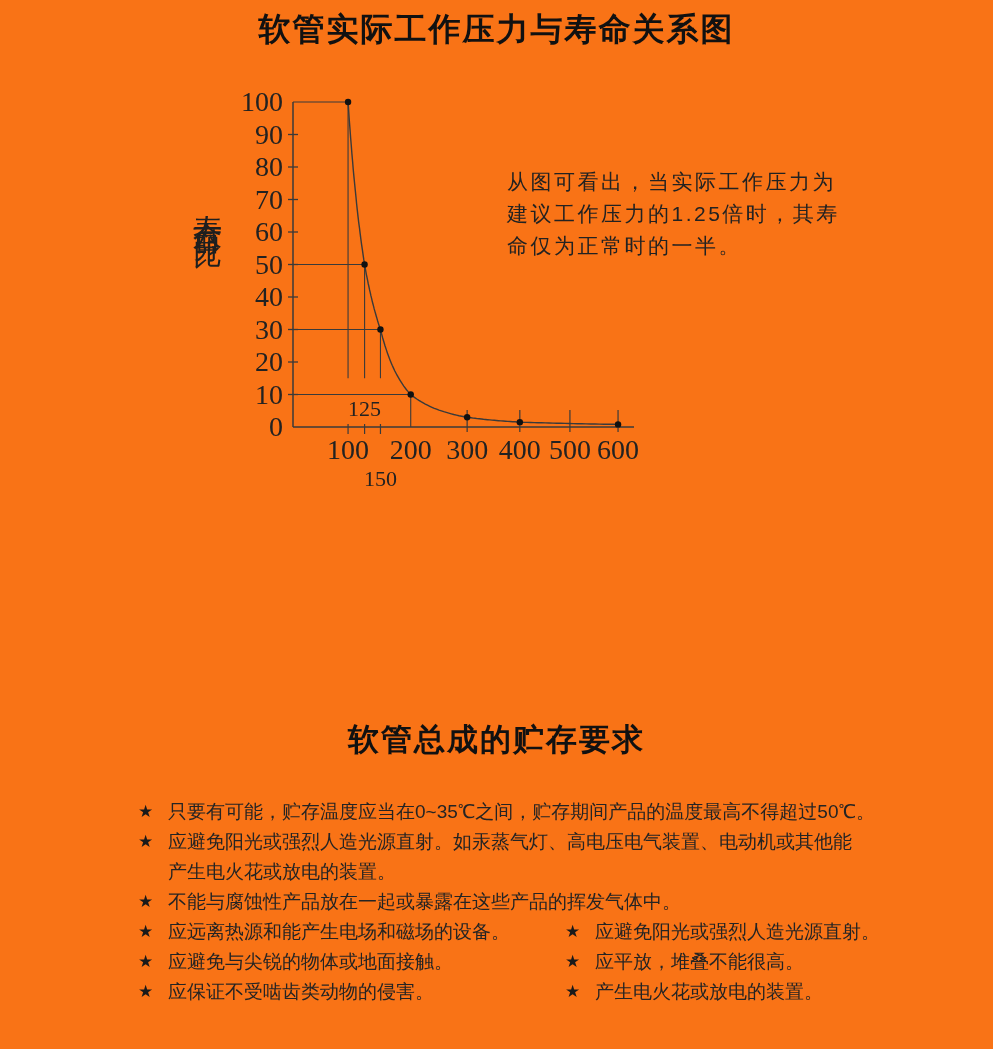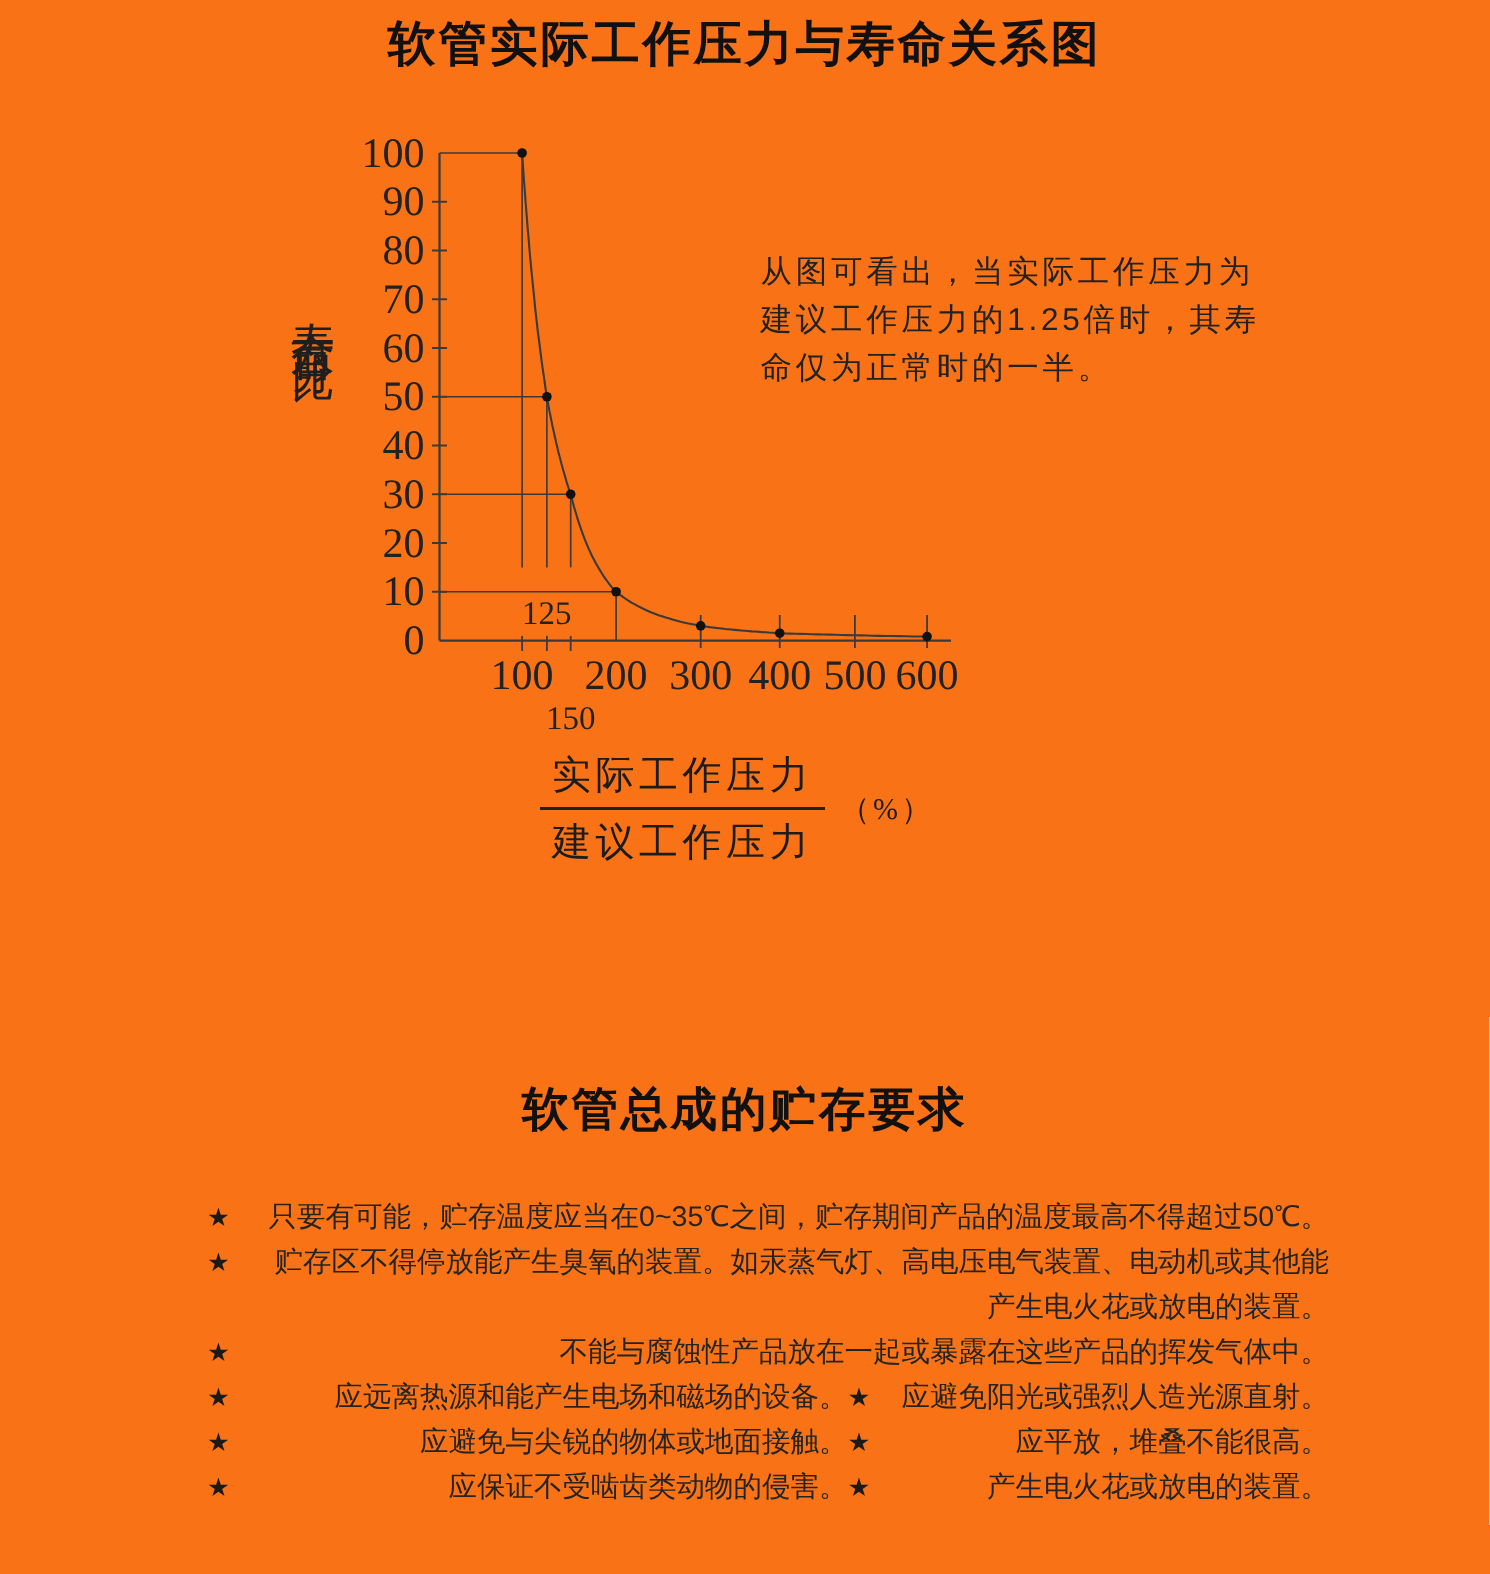--- a/index.html
+++ b/index.html
@@ -33,21 +33,21 @@
   .section-title{
     position:absolute;top:719px;left:0;width:100%;text-align:center;
     font-size:31px;font-weight:700;color:#111;letter-spacing:2px;font-family:Liberation Serif, serif;
   }
   .storage-list{
     position:absolute;left:138px;top:797px;width:748px;
     font-size:19px;line-height:30px;color:#242424;
   }
   .s-row{display:flex;}
   .star{width:30px;flex:none;font-size:17px;color:#1a1a1a;}
-  .s-text{flex:1;white-space:pre-line;text-align:right;}
+  .s-text{flex:1;white-space:pre-line;}
   .pair-row{display:flex;}
   .pair-cell{display:flex;}
   .pair-left{width:427px;flex:none;}
   .pair-right{flex:1;}
 </style>
 </head>
 <body>
 
 <div class="page">
 
@@ -108,38 +108,31 @@
       <text x="364.58402414581315" y="416" text-anchor="middle" font-size="22" fill="#222222" font-family="&quot;Liberation Serif&quot;, serif">125</text>
       <text x="380.45735002697637" y="486" text-anchor="middle" font-size="22" fill="#222222" font-family="&quot;Liberation Serif&quot;, serif">150</text>
     </svg>
 
   <div class="y-axis-title">寿命百分比</div>
 
   <div class="annotation">从图可看出，当实际工作压力为
 建议工作压力的1.25倍时，其寿
 命仅为正常时的一半。</div>
 
-  <div class="fraction">
-    <div class="frac-stack">
-      <div class="frac-num">实际工作压力</div>
-      <div class="frac-den">建议工作压力</div>
-    </div>
-    <span class="frac-unit">（%）</span>
-  </div>
 
   <div class="section-title">软管总成的贮存要求</div>
 
   <div class="storage-list" id="storage-list">
       <div class="s-row">
         <span class="star">★</span>
         <span class="s-text">只要有可能，贮存温度应当在0~35℃之间，贮存期间产品的温度最高不得超过50℃。</span>
       </div>
       <div class="s-row">
         <span class="star">★</span>
-        <span class="s-text">贮存区不得停放能产生臭氧的装置。如汞蒸气灯、高电压电气装置、电动机或其他能
+        <span class="s-text">应避免阳光或强烈人造光源直射。如汞蒸气灯、高电压电气装置、电动机或其他能
 产生电火花或放电的装置。</span>
       </div>
       <div class="s-row">
         <span class="star">★</span>
         <span class="s-text">不能与腐蚀性产品放在一起或暴露在这些产品的挥发气体中。</span>
       </div>
       <div class="pair-row">
         <div class="s-row pair-cell pair-left">
           <span class="star">★</span>
           <span class="s-text">应远离热源和能产生电场和磁场的设备。</span>

